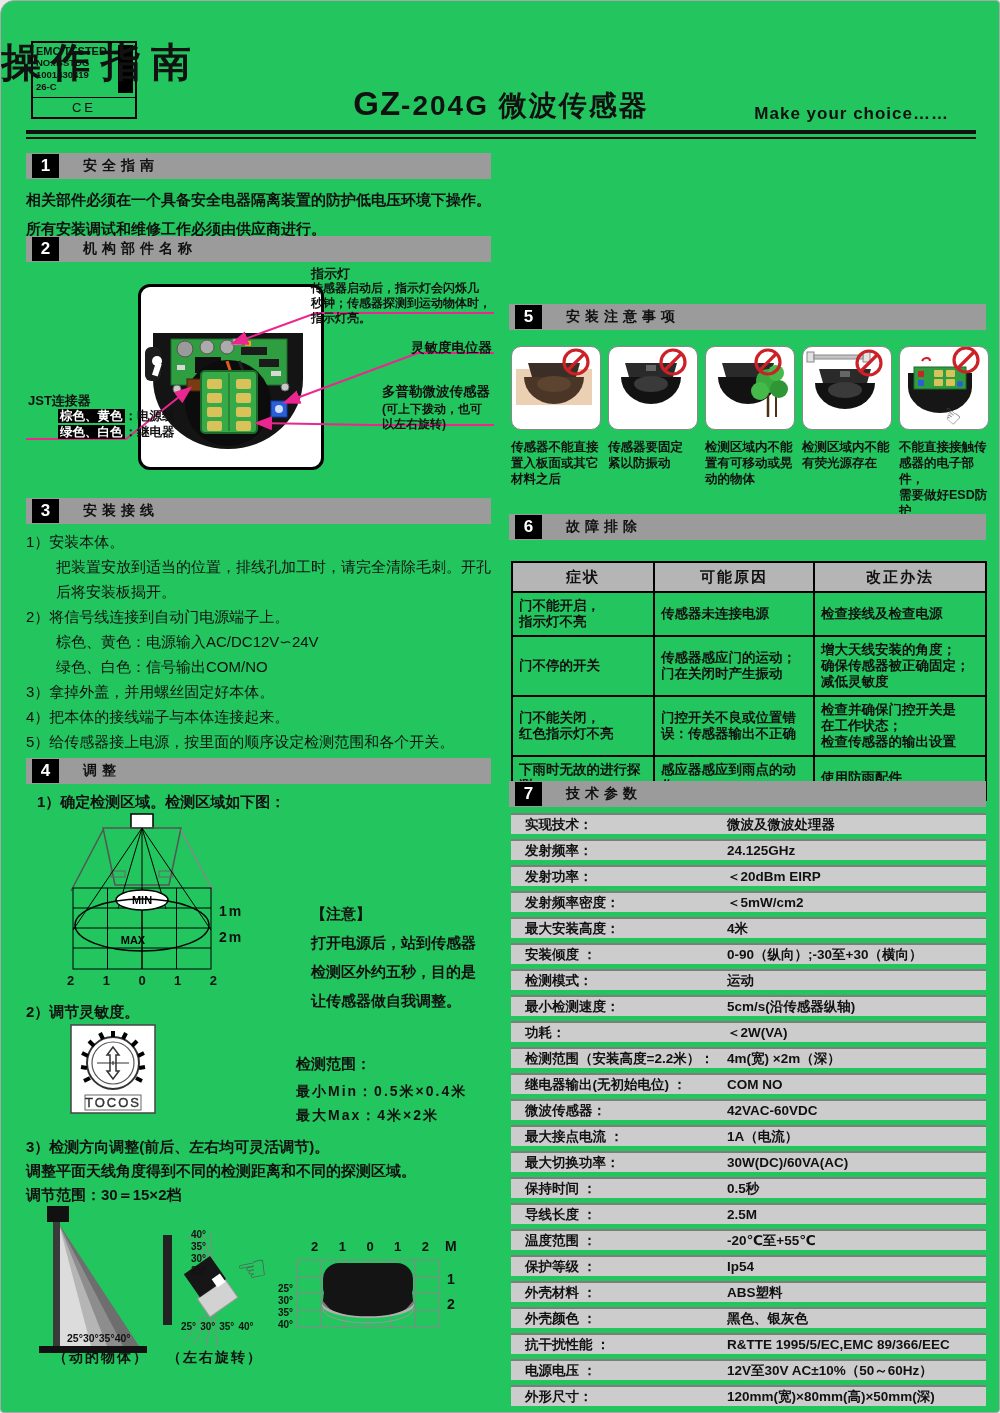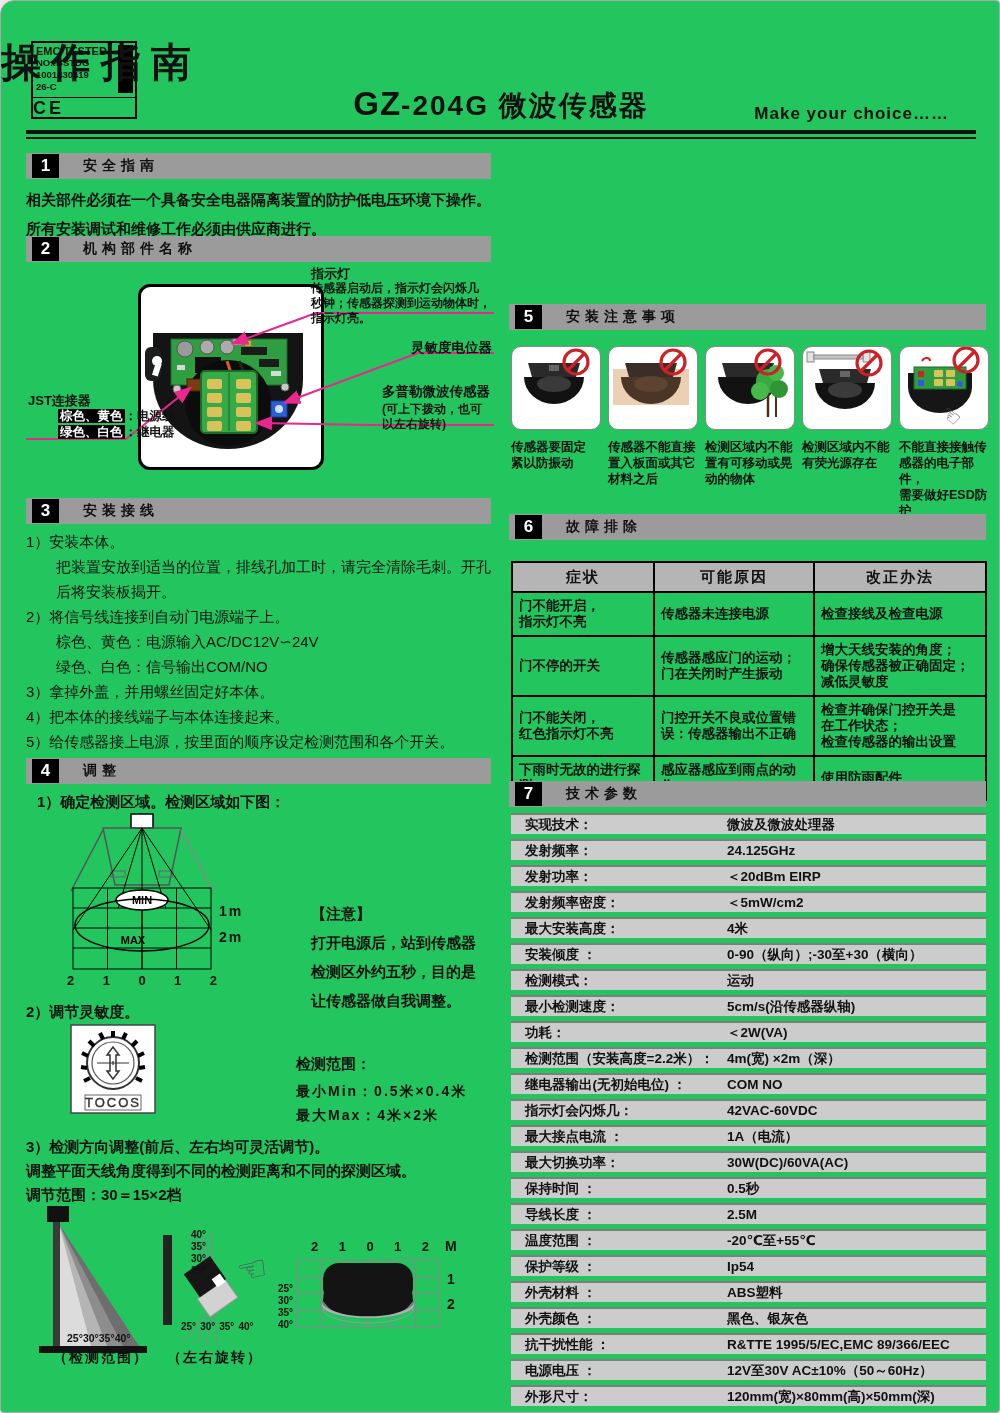--- a/index.html
+++ b/index.html
@@ -8,21 +8,21 @@
         border:1px solid #a9a9a9;border-radius:14px 4px 4px 4px;box-sizing:border-box;overflow:hidden;}
   .abs{position:absolute;}
   .pre{white-space:pre-line;}
   
   .emcbox{left:30px;top:40px;width:106px;height:78px;border:2px solid #000;box-sizing:border-box;}
   .emctop{display:flex;height:54px;border-bottom:1.5px solid #000;}
   .emctxt{flex:1;padding:2px 0 0 3px;font-weight:bold;line-height:12px;}
   .emctxt div:first-child{font-size:11px;}
   .emctxt div{font-size:9.5px;}
   .emcbar{width:15px;height:48px;background:#000;margin:2px 2px 0 0;}
-  .cemark{height:20px;font-size:18px;letter-spacing:3px;font-weight:bold;line-height:20px;}
+  .cemark{height:20px;text-align:center;font-size:13px;letter-spacing:3px;font-weight:normal;line-height:20px;}
   .doctitle{left:0;top:34px;width:1000px;font-size:40px;font-weight:bold;letter-spacing:10px;}
   .docsub{left:0;top:84px;width:1000px;text-align:center;font-weight:bold;}
   .docsub .gz{font-size:33px;letter-spacing:1px;}
   .docsub .rest{font-size:28px;letter-spacing:2px;}
   .tagline{top:103px;right:50px;font-size:17px;font-weight:bold;letter-spacing:1px;}
   .rule1{left:25px;top:129px;width:950px;height:4px;background:#111;}
   .rule2{left:25px;top:136px;width:950px;height:2px;background:#111;}
   
   .secbar{height:26px;background:#9b9b9b;display:flex;align-items:center;}
   .secnum{width:27px;height:24px;margin-left:6px;background:#000;color:#fff;font-weight:bold;font-size:17px;
@@ -268,21 +268,21 @@
       <polygon points="20,18 100,140 20,140" fill="#6e6e6e"></polygon>
       <polygon points="20,18 84,140 20,140" fill="#8d8d8d"></polygon>
       <polygon points="20,18 68,140 20,140" fill="#b5b5b5"></polygon>
       <polygon points="20,18 52,140 20,140" fill="#dcdcdc"></polygon>
       <rect x="8" y="0" width="22" height="16" fill="#111"></rect>
       <rect x="14" y="16" width="7" height="124" fill="#3a3a3a"></rect>
       <rect x="0" y="140" width="108" height="7" fill="#111"></rect>
       <text x="28" y="136" font-size="10.5" font-weight="bold" fill="#111">25°30°35°40°</text>
     </svg>
   </div>
-  <div class="abs smallcap" style="left:52px;top:1348px;">（检测范围）</div>
+  <div class="abs smallcap" style="left:52px;top:1348px;">（动的物体）</div>
 
   <div class="abs" style="left:158px;top:1228px;width:130px;height:120px;">
     <svg class="abs" style="left:0;top:0;" width="130" height="120" viewBox="0 0 130 120">
       <rect x="4" y="6" width="9" height="90" fill="#222"></rect>
       <g stroke="#888" stroke-width="1">
         <line x1="48" y1="36" x2="30" y2="6"></line>
           <line x1="50" y1="36" x2="37" y2="5"></line>
           <line x1="52" y1="36" x2="44" y2="4"></line>
           <line x1="54" y1="36" x2="51" y2="3"></line>
         <line x1="50" y1="80" x2="26" y2="112"></line>
@@ -355,50 +355,50 @@
   <div class="abs secbar" style="left:508px;top:303px;width:477px;">
     <div class="secnum">5</div>
     <div class="sectitle">安装注意事项</div>
   </div>
 
   <div class="abs cardsrow" style="left:510px;top:345px;">
 
     <div class="cardcol">
       <div class="card">
         <svg width="85" height="78" viewBox="0 0 85 78">
+          <rect x="4" y="22" width="76" height="36" fill="#ecd0b4"></rect>
+          <path d="M16,16 L68,16 L64,30 L20,30 Z" fill="#3a2e26"></path>
+          <path d="M12,30 A30,27 0 0 0 72,30 Z" fill="#4a3526"></path>
+          <ellipse cx="42" cy="37" rx="17" ry="8" fill="#5d4430"></ellipse>
+          <g>
+              <circle cx="64" cy="15" r="12" fill="none" stroke="#cc2127" stroke-width="3.2"></circle>
+              <line x1="55" y1="24" x2="73" y2="6" stroke="#cc2127" stroke-width="3.2"></line>
+            </g>
+        </svg>
+      </div>
+      <div class="caption">传感器不能直接
+置入板面或其它
+材料之后</div>
+    </div>
+
+    <div class="cardcol">
+      <div class="card">
+        <svg width="85" height="78" viewBox="0 0 85 78">
           <path d="M16,16 L68,16 L64,30 L20,30 Z" fill="#2a2a2a"></path>
           <rect x="37" y="18" width="10" height="6" fill="#666"></rect>
           <path d="M12,30 A30,27 0 0 0 72,30 Z" fill="#121212"></path>
           <ellipse cx="42" cy="37" rx="17" ry="8" fill="#3a3a3a"></ellipse>
           <g>
               <circle cx="64" cy="15" r="12" fill="none" stroke="#cc2127" stroke-width="3.2"></circle>
               <line x1="55" y1="24" x2="73" y2="6" stroke="#cc2127" stroke-width="3.2"></line>
             </g>
         </svg>
       </div>
       <div class="caption">传感器要固定
 紧以防振动</div>
-    </div>
-
-    <div class="cardcol">
-      <div class="card">
-        <svg width="85" height="78" viewBox="0 0 85 78">
-          <rect x="4" y="22" width="76" height="36" fill="#ecd0b4"></rect>
-          <path d="M16,16 L68,16 L64,30 L20,30 Z" fill="#3a2e26"></path>
-          <path d="M12,30 A30,27 0 0 0 72,30 Z" fill="#4a3526"></path>
-          <ellipse cx="42" cy="37" rx="17" ry="8" fill="#5d4430"></ellipse>
-          <g>
-              <circle cx="64" cy="15" r="12" fill="none" stroke="#cc2127" stroke-width="3.2"></circle>
-              <line x1="55" y1="24" x2="73" y2="6" stroke="#cc2127" stroke-width="3.2"></line>
-            </g>
-        </svg>
-      </div>
-      <div class="caption">传感器不能直接
-置入板面或其它
-材料之后</div>
     </div>
 
     <div class="cardcol">
       <div class="card">
         <svg width="85" height="78" viewBox="0 0 85 78">
           <path d="M16,16 L68,16 L64,30 L20,30 Z" fill="#2a2a2a"></path>
           <path d="M12,30 A30,27 0 0 0 72,30 Z" fill="#121212"></path>
           <g>
             <line x1="62" y1="70" x2="62" y2="44" stroke="#4a3014" stroke-width="2.5"></line>
             <line x1="70" y1="70" x2="70" y2="48" stroke="#4a3014" stroke-width="2"></line>
@@ -553,21 +553,21 @@
     </div>
       <div class="specrow">
       <div class="lab">检测范围（安装高度=2.2米）：</div>
       <div class="val">4m(宽) ×2m（深）</div>
     </div>
       <div class="specrow">
       <div class="lab">继电器输出(无初始电位) ：</div>
       <div class="val">COM  NO</div>
     </div>
       <div class="specrow">
-      <div class="lab">指示灯会闪烁几：</div>
+      <div class="lab">微波传感器：</div>
       <div class="val">42VAC-60VDC</div>
     </div>
       <div class="specrow">
       <div class="lab">最大接点电流 ：</div>
       <div class="val">1A（电流）</div>
     </div>
       <div class="specrow">
       <div class="lab">最大切换功率：</div>
       <div class="val">30W(DC)/60VA(AC)</div>
     </div>

